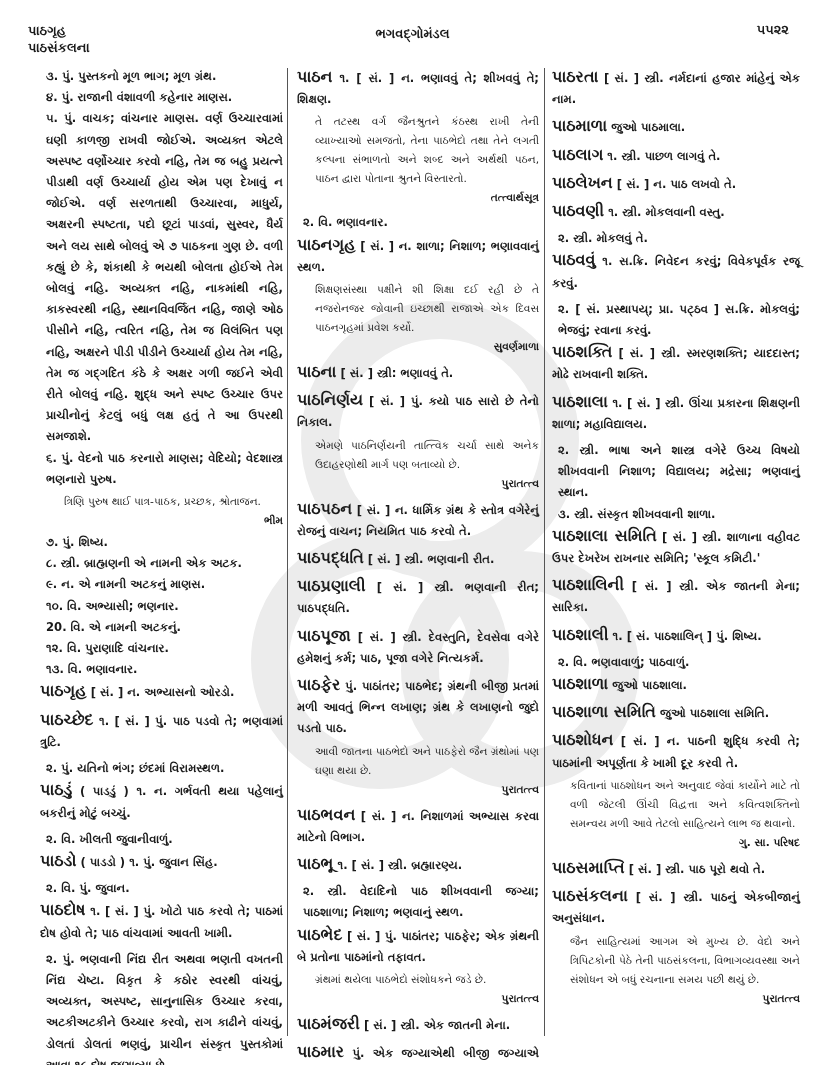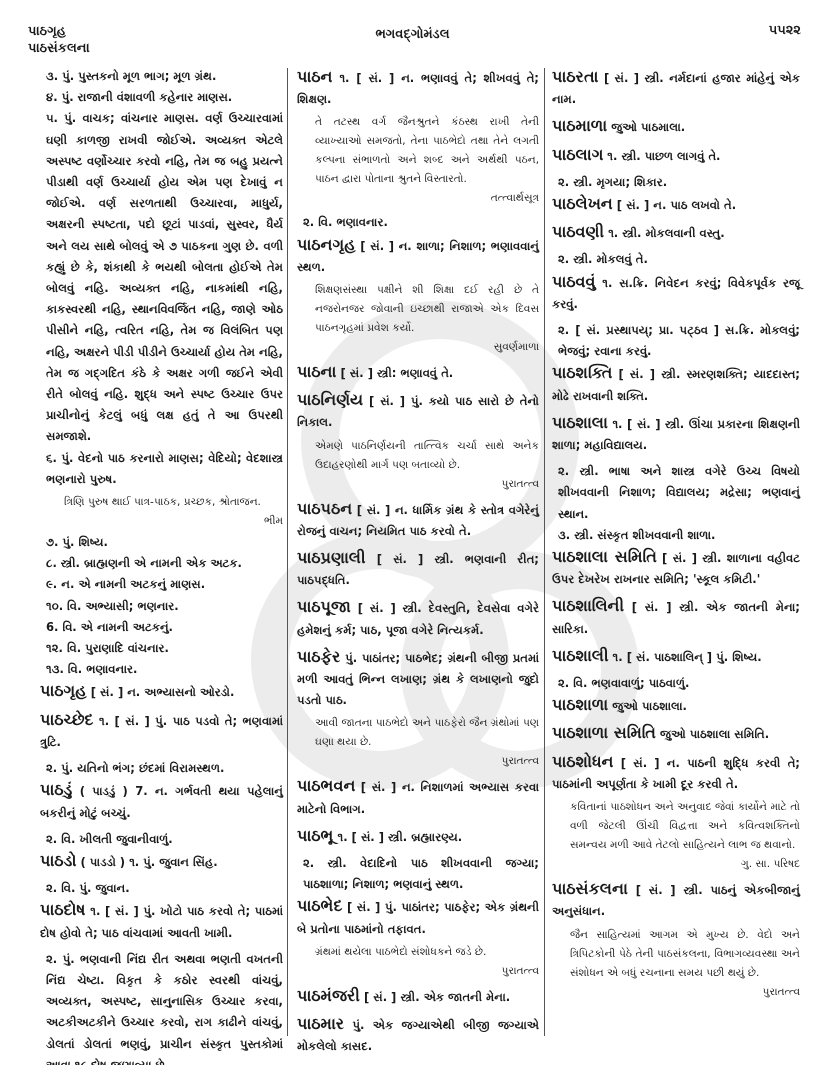--- a/index.html
+++ b/index.html
@@ -4,33 +4,33 @@
 <style>
   html, body { margin:0; padding:0; background:#ffffff; }
   body {
     width:825px; height:1065px; position:relative; overflow:hidden;
     font-family:"DejaVu Sans", sans-serif; color:#1a1a1a;
   }
   .watermark { position:absolute; left:230px; top:290px; width:420px; height:560px; pointer-events:none; }
   .header { position:absolute; top:22px; left:0; width:825px; height:40px; }
   .hdr-left { position:absolute; left:28px; top:0; font-weight:bold; font-size:13px; line-height:17px; }
   .hdr-center { position:absolute; left:0; right:0; top:4px; text-align:center; font-weight:bold; font-size:13px; }
-  .hdr-right { position:absolute; right:24px; top:0; font-weight:bold; font-size:13px; }
+  .hdr-right { position:absolute; right:36px; top:0; font-weight:bold; font-size:13px; }
   .col { position:absolute; top:66px; font-size:11.6px; line-height:21.2px; font-weight:bold; }
   .col1 { left:40px; width:243px; }
   .col2 { left:297px; width:242px; }
   .col3 { left:552px; width:248px; }
   .divider { position:absolute; width:1px; background:#555; }
   .d1 { left:287px; top:68px; height:968px; }
   .d2 { left:544px; top:68px; height:968px; }
   .entry { margin:0 0 5px 0; text-align:justify; }
   .sub { margin:0 0 0 6px; }
   .hw { font-weight:900; font-size:16px; }
   .quote { font-weight:normal; font-size:10.6px; line-height:19px; padding-left:18px; margin:2px 0 2px 0; text-align:justify; }
-  .src { display:block; text-align:right; font-weight:normal; font-size:10.6px; }
+  .src { display:block; text-align:right; font-weight:bold; font-size:10.6px; }
 </style>
 </head>
 <body>
 
 <svg class="watermark" viewBox="0 0 420 560">
   <g fill="none" stroke="#ececec" stroke-width="38">
     <circle cx="210" cy="150" r="120"></circle>
     <circle cx="150" cy="370" r="110"></circle>
     <circle cx="290" cy="380" r="100"></circle>
   </g>
@@ -50,65 +50,66 @@
 
 <div class="col col1">
     <div class="entry sub"><span>૩. પું. પુસ્તકનો મૂળ ભાગ; મૂળ ગ્રંથ.</span></div>
     <div class="entry sub"><span>૪. પું. રાજાની વંશાવળી કહેનાર માણસ.</span></div>
     <div class="entry sub"><span>૫. પું. વાચક; વાંચનાર માણસ. વર્ણ ઉચ્ચારવામાં ઘણી કાળજી રાખવી જોઈએ. અવ્યક્ત એટલે અસ્પષ્ટ વર્ણોચ્ચાર કરવો નહિ, તેમ જ બહુ પ્રયત્ને પીડાથી વર્ણ ઉચ્ચાર્યા હોય એમ પણ દેખાવું ન જોઈએ. વર્ણ સરળતાથી ઉચ્ચારવા, માધુર્ય, અક્ષરની સ્પષ્ટતા, પદો છૂટાં પાડવાં, સુસ્વર, ધૈર્ય અને લય સાથે બોલવું એ ૭ પાઠકના ગુણ છે. વળી કહ્યું છે કે, શંકાથી કે ભયથી બોલતા હોઈએ તેમ બોલવું નહિ. અવ્યક્ત નહિ, નાકમાંથી નહિ, કાકસ્વરથી નહિ, સ્થાનવિવર્જિત નહિ, જાણે ઓઠ પીસીને નહિ, ત્વરિત નહિ, તેમ જ વિલંબિત પણ નહિ, અક્ષરને પીડી પીડીને ઉચ્ચાર્યા હોય તેમ નહિ, તેમ જ ગદ્ગદિત કંઠે કે અક્ષર ગળી જઈને એવી રીતે બોલવું નહિ. શુદ્ધ અને સ્પષ્ટ ઉચ્ચાર ઉપર પ્રાચીનોનું કેટલું બધું લક્ષ હતું તે આ ઉપરથી સમજાશે.</span></div>
     <div class="entry sub"><span>૬. પું. વેદનો પાઠ કરનારો માણસ; વેદિયો; વેદશાસ્ત્ર ભણનારો પુરુષ.</span><div class="quote"><span>ત્રિણિ પુરુષ થાઈ પાત્ર-પાઠક, પ્રચ્છક, શ્રોતાજન.</span><span class="src">ભીમ</span></div></div>
     <div class="entry sub"><span>૭. પું. શિષ્ય.</span></div>
     <div class="entry sub"><span>૮. સ્ત્રી. બ્રાહ્મણની એ નામની એક અટક.</span></div>
     <div class="entry sub"><span>૯. ન. એ નામની અટકનું માણસ.</span></div>
     <div class="entry sub"><span>૧૦. વિ. અભ્યાસી; ભણનાર.</span></div>
-    <div class="entry sub"><span>6. વિ. એ નામની અટકનું.</span></div>
+    <div class="entry sub"><span>20. વિ. એ નામની અટકનું.</span></div>
     <div class="entry sub"><span>૧૨. વિ. પુરાણાદિ વાંચનાર.</span></div>
     <div class="entry sub"><span>૧૩. વિ. ભણાવનાર.</span></div>
     <div class="entry"><span class="hw">પાઠગૃહ</span> <span>[ સં. ] ન. અભ્યાસનો ઓરડો.</span></div>
     <div class="entry"><span class="hw">પાઠચ્છેદ</span> <span>૧. [ સં. ] પું. પાઠ પડવો તે; ભણવામાં ત્રુટિ.</span></div>
     <div class="entry sub"><span>૨. પું. યતિનો ભંગ; છંદમાં વિરામસ્થળ.</span></div>
-    <div class="entry"><span class="hw">પાઠડું</span> <span>( પાડડું ) 7. ન. ગર્ભવતી થયા પહેલાનું બકરીનું મોટું બચ્ચું.</span></div>
+    <div class="entry"><span class="hw">પાઠડું</span> <span>( પાડડું ) ૧. ન. ગર્ભવતી થયા પહેલાનું બકરીનું મોટું બચ્ચું.</span></div>
     <div class="entry sub"><span>૨. વિ. ખીલતી જુવાનીવાળું.</span></div>
     <div class="entry"><span class="hw">પાઠડો</span> <span>( પાડડો ) ૧. પું. જુવાન સિંહ.</span></div>
     <div class="entry sub"><span>૨. વિ. પું. જુવાન.</span></div>
     <div class="entry"><span class="hw">પાઠદોષ</span> <span>૧. [ સં. ] પું. ખોટો પાઠ કરવો તે; પાઠમાં દોષ હોવો તે; પાઠ વાંચવામાં આવતી ખામી.</span></div>
     <div class="entry sub"><span>૨. પું. ભણવાની નિંદ્ય રીત અથવા ભણતી વખતની નિંદ્ય ચેષ્ટા. વિકૃત કે કઠોર સ્વરથી વાંચવું, અવ્યક્ત, અસ્પષ્ટ, સાનુનાસિક ઉચ્ચાર કરવા, અટકીઅટકીને ઉચ્ચાર કરવો, રાગ કાઢીને વાંચવું, ડોલતાં ડોલતાં ભણવું, પ્રાચીન સંસ્કૃત પુસ્તકોમાં આવા ૧૮ દોષ જણાવ્યા છે.</span></div>
   </div>
 <div class="col col2">
     <div class="entry"><span class="hw">પાઠન</span> <span>૧. [ સં. ] ન. ભણાવવું તે; શીખવવું તે; શિક્ષણ.</span><div class="quote"><span>તે તટસ્થ વર્ગ જૈનશ્રુતને કંઠસ્થ રાખી તેની વ્યાખ્યાઓ સમજતો, તેના પાઠભેદો તથા તેને લગતી કલ્પના સંભાળતો અને શબ્દ અને અર્થથી પઠન, પાઠન દ્વારા પોતાના શ્રુતને વિસ્તારતો.</span><span class="src">તત્ત્વાર્થસૂત્ર</span></div></div>
     <div class="entry sub"><span>૨. વિ. ભણાવનાર.</span></div>
     <div class="entry"><span class="hw">પાઠનગૃહ</span> <span>[ સં. ] ન. શાળા; નિશાળ; ભણાવવાનું સ્થળ.</span><div class="quote"><span>શિક્ષણસંસ્થા પક્ષીને શી શિક્ષા દઈ રહી છે તે નજરોનજર જોવાની ઇચ્છાથી રાજાએ એક દિવસ પાઠનગૃહમાં પ્રવેશ કર્યો.</span><span class="src">સુવર્ણમાળા</span></div></div>
     <div class="entry"><span class="hw">પાઠના</span> <span>[ સં. ] સ્ત્રી: ભણાવવું તે.</span></div>
     <div class="entry"><span class="hw">પાઠનિર્ણય</span> <span>[ સં. ] પું. કયો પાઠ સારો છે તેનો નિકાલ.</span><div class="quote"><span>એમણે પાઠનિર્ણયની તાત્ત્વિક ચર્ચા સાથે અનેક ઉદાહરણોથી માર્ગ પણ બતાવ્યો છે.</span><span class="src">પુરાતત્ત્વ</span></div></div>
     <div class="entry"><span class="hw">પાઠપઠન</span> <span>[ સં. ] ન. ધાર્મિક ગ્રંથ કે સ્તોત્ર વગેરેનું રોજનું વાચન; નિયમિત પાઠ કરવો તે.</span></div>
+    <div class="entry"><span class="hw">પાઠપદ્ધતિ</span> <span>[ સં. ] સ્ત્રી. ભણવાની રીત.</span></div>
     <div class="entry"><span class="hw">પાઠપ્રણાલી</span> <span>[ સં. ] સ્ત્રી. ભણવાની રીત; પાઠપદ્ધતિ.</span></div>
     <div class="entry"><span class="hw">પાઠપૂજા</span> <span>[ સં. ] સ્ત્રી. દેવસ્તુતિ, દેવસેવા વગેરે હમેશનું કર્મ; પાઠ, પૂજા વગેરે નિત્યકર્મ.</span></div>
     <div class="entry"><span class="hw">પાઠફેર</span> <span>પું. પાઠાંતર; પાઠભેદ; ગ્રંથની બીજી પ્રતમાં મળી આવતું ભિન્ન લખાણ; ગ્રંથ કે લખાણનો જુદો પડતો પાઠ.</span><div class="quote"><span>આવી જાતના પાઠભેદો અને પાઠફેરો જૈન ગ્રંથોમાં પણ ઘણા થયા છે.</span><span class="src">પુરાતત્ત્વ</span></div></div>
     <div class="entry"><span class="hw">પાઠભવન</span> <span>[ સં. ] ન. નિશાળમાં અભ્યાસ કરવા માટેનો વિભાગ.</span></div>
     <div class="entry"><span class="hw">પાઠભૂ</span> <span>૧. [ સં. ] સ્ત્રી. બ્રહ્મારણ્ય.</span></div>
     <div class="entry sub"><span>૨. સ્ત્રી. વેદાદિનો પાઠ શીખવવાની જગ્યા; પાઠશાળા; નિશાળ; ભણવાનું સ્થળ.</span></div>
     <div class="entry"><span class="hw">પાઠભેદ</span> <span>[ સં. ] પું. પાઠાંતર; પાઠફેર; એક ગ્રંથની બે પ્રતોના પાઠમાંનો તફાવત.</span><div class="quote"><span>ગ્રંથમાં થયેલા પાઠભેદો સંશોધકને જડે છે.</span><span class="src">પુરાતત્ત્વ</span></div></div>
     <div class="entry"><span class="hw">પાઠમંજરી</span> <span>[ સં. ] સ્ત્રી. એક જાતની મેના.</span></div>
     <div class="entry"><span class="hw">પાઠમાર</span> <span>પું. એક જગ્યાએથી બીજી જગ્યાએ મોકલેલો કાસદ.</span></div>
   </div>
 <div class="col col3">
     <div class="entry"><span class="hw">પાઠરતા</span> <span>[ સં. ] સ્ત્રી. નર્મદાનાં હજાર માંહેનું એક નામ.</span></div>
     <div class="entry"><span class="hw">પાઠમાળા</span> <span>જુઓ પાઠમાલા.</span></div>
     <div class="entry"><span class="hw">પાઠલાગ</span> <span>૧. સ્ત્રી. પાછળ લાગવું તે.</span></div>
-    <div class="entry sub"><span>૨. સ્ત્રી. મૃગયા; શિકાર.</span></div>
     <div class="entry"><span class="hw">પાઠલેખન</span> <span>[ સં. ] ન. પાઠ લખવો તે.</span></div>
     <div class="entry"><span class="hw">પાઠવણી</span> <span>૧. સ્ત્રી. મોકલવાની વસ્તુ.</span></div>
     <div class="entry sub"><span>૨. સ્ત્રી. મોકલવું તે.</span></div>
     <div class="entry"><span class="hw">પાઠવવું</span> <span>૧. સ.ક્રિ. નિવેદન કરવું; વિવેકપૂર્વક રજૂ કરવું.</span></div>
     <div class="entry sub"><span>૨. [ સં. પ્રસ્થાપય્; પ્રા. પટ્ઠવ ] સ.ક્રિ. મોકલવું; ભેજવું; રવાના કરવું.</span></div>
     <div class="entry"><span class="hw">પાઠશક્તિ</span> <span>[ સં. ] સ્ત્રી. સ્મરણશક્તિ; યાદદાસ્ત; મોઢે રાખવાની શક્તિ.</span></div>
     <div class="entry"><span class="hw">પાઠશાલા</span> <span>૧. [ સં. ] સ્ત્રી. ઊંચા પ્રકારના શિક્ષણની શાળા; મહાવિદ્યાલય.</span></div>
     <div class="entry sub"><span>૨. સ્ત્રી. ભાષા અને શાસ્ત્ર વગેરે ઉચ્ચ વિષયો શીખવવાની નિશાળ; વિદ્યાલય; મદ્રેસા; ભણવાનું સ્થાન.</span></div>
     <div class="entry sub"><span>૩. સ્ત્રી. સંસ્કૃત શીખવવાની શાળા.</span></div>
     <div class="entry"><span class="hw">પાઠશાલા સમિતિ</span> <span>[ સં. ] સ્ત્રી. શાળાના વહીવટ ઉપર દેખરેખ રાખનાર સમિતિ; 'સ્કૂલ કમિટી.'</span></div>
     <div class="entry"><span class="hw">પાઠશાલિની</span> <span>[ સં. ] સ્ત્રી. એક જાતની મેના; સારિકા.</span></div>
     <div class="entry"><span class="hw">પાઠશાલી</span> <span>૧. [ સં. પાઠશાલિન્ ] પું. શિષ્ય.</span></div>
     <div class="entry sub"><span>૨. વિ. ભણવાવાળું; પાઠવાળું.</span></div>
     <div class="entry"><span class="hw">પાઠશાળા</span> <span>જુઓ પાઠશાલા.</span></div>
     <div class="entry"><span class="hw">પાઠશાળા સમિતિ</span> <span>જુઓ પાઠશાલા સમિતિ.</span></div>
     <div class="entry"><span class="hw">પાઠશોધન</span> <span>[ સં. ] ન. પાઠની શુદ્ધિ કરવી તે; પાઠમાંની અપૂર્ણતા કે ખામી દૂર કરવી તે.</span><div class="quote"><span>કવિતાનાં પાઠશોધન અને અનુવાદ જેવાં કાર્યોને માટે તો વળી જેટલી ઊંચી વિદ્વત્તા અને કવિત્વશક્તિનો સમન્વય મળી આવે તેટલો સાહિત્યને લાભ જ થવાનો.</span><span class="src">ગુ. સા. પરિષદ</span></div></div>
+    <div class="entry"><span class="hw">પાઠસમાપ્તિ</span> <span>[ સં. ] સ્ત્રી. પાઠ પૂરો થવો તે.</span></div>
     <div class="entry"><span class="hw">પાઠસંકલના</span> <span>[ સં. ] સ્ત્રી. પાઠનું એકબીજાનું અનુસંધાન.</span><div class="quote"><span>જૈન સાહિત્યમાં આગમ એ મુખ્ય છે. વેદો અને ત્રિપિટકોની પેઠે તેની પાઠસંકલના, વિભાગવ્યવસ્થા અને સંશોધન એ બધું રચનાના સમય પછી થયું છે.</span><span class="src">પુરાતત્ત્વ</span></div></div>
   </div>
 
 </body></html>

